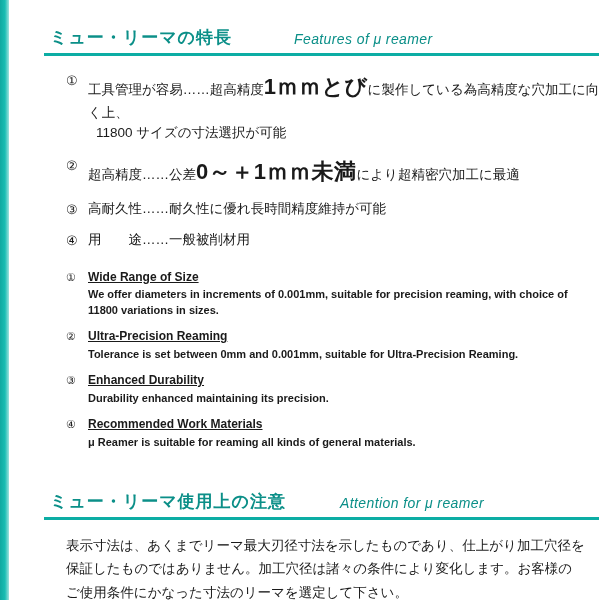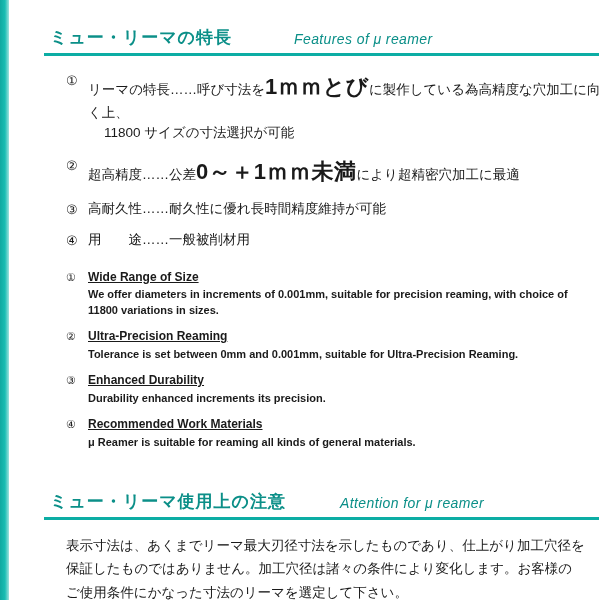--- a/index.html
+++ b/index.html
@@ -99,21 +99,21 @@
   .jp-item .txt {
     flex: 1;
   }
   .hl {
     font-weight: bold;
     font-size: 22px;
     letter-spacing: 0.5px;
   }
   .sub-line {
     display: block;
-    margin-left: 16px;
+    margin-left: 8px;
   }
 
   
   .en-list {
     margin: 18px 0 0 0;
     padding: 0 0 0 24px;
   }
   .en-item {
     display: flex;
     align-items: flex-start;
@@ -166,21 +166,21 @@
       <div class="jp">ミュー・リーマの特長</div>
       <div class="en">Features of μ reamer</div>
       <div class="rule"></div>
     </div>
 
     <div class="jp-list">
 
       <div class="jp-item">
         <div class="num">①</div>
         <div class="txt">
-          <span>リーマの特長……呼び寸法を</span><span class="hl">1ｍｍとび</span><span>に製作している為高精度な穴加工に向く上、</span>
+          <span>工具管理が容易……超高精度</span><span class="hl">1ｍｍとび</span><span>に製作している為高精度な穴加工に向く上、</span>
           <span class="sub-line">11800 サイズの寸法選択が可能</span>
         </div>
       </div>
 
       <div class="jp-item">
         <div class="num">②</div>
         <div class="txt">
           <span>超高精度……公差</span><span class="hl">0～＋1ｍｍ未満</span><span>により超精密穴加工に最適</span>
         </div>
       </div>
@@ -213,21 +213,21 @@
         <div class="body">
           <div class="title">Ultra-Precision Reaming</div>
           <div class="desc">Tolerance is set between 0mm and 0.001mm, suitable for Ultra-Precision Reaming.</div>
         </div>
       </div>
 
       <div class="en-item">
         <div class="num">③</div>
         <div class="body">
           <div class="title">Enhanced Durability</div>
-          <div class="desc">Durability enhanced increments its precision.</div>
+          <div class="desc">Durability enhanced maintaining its precision.</div>
         </div>
       </div>
 
       <div class="en-item">
         <div class="num">④</div>
         <div class="body">
           <div class="title">Recommended Work Materials</div>
           <div class="desc">μ Reamer is suitable for reaming all kinds of general materials.</div>
         </div>
       </div>

